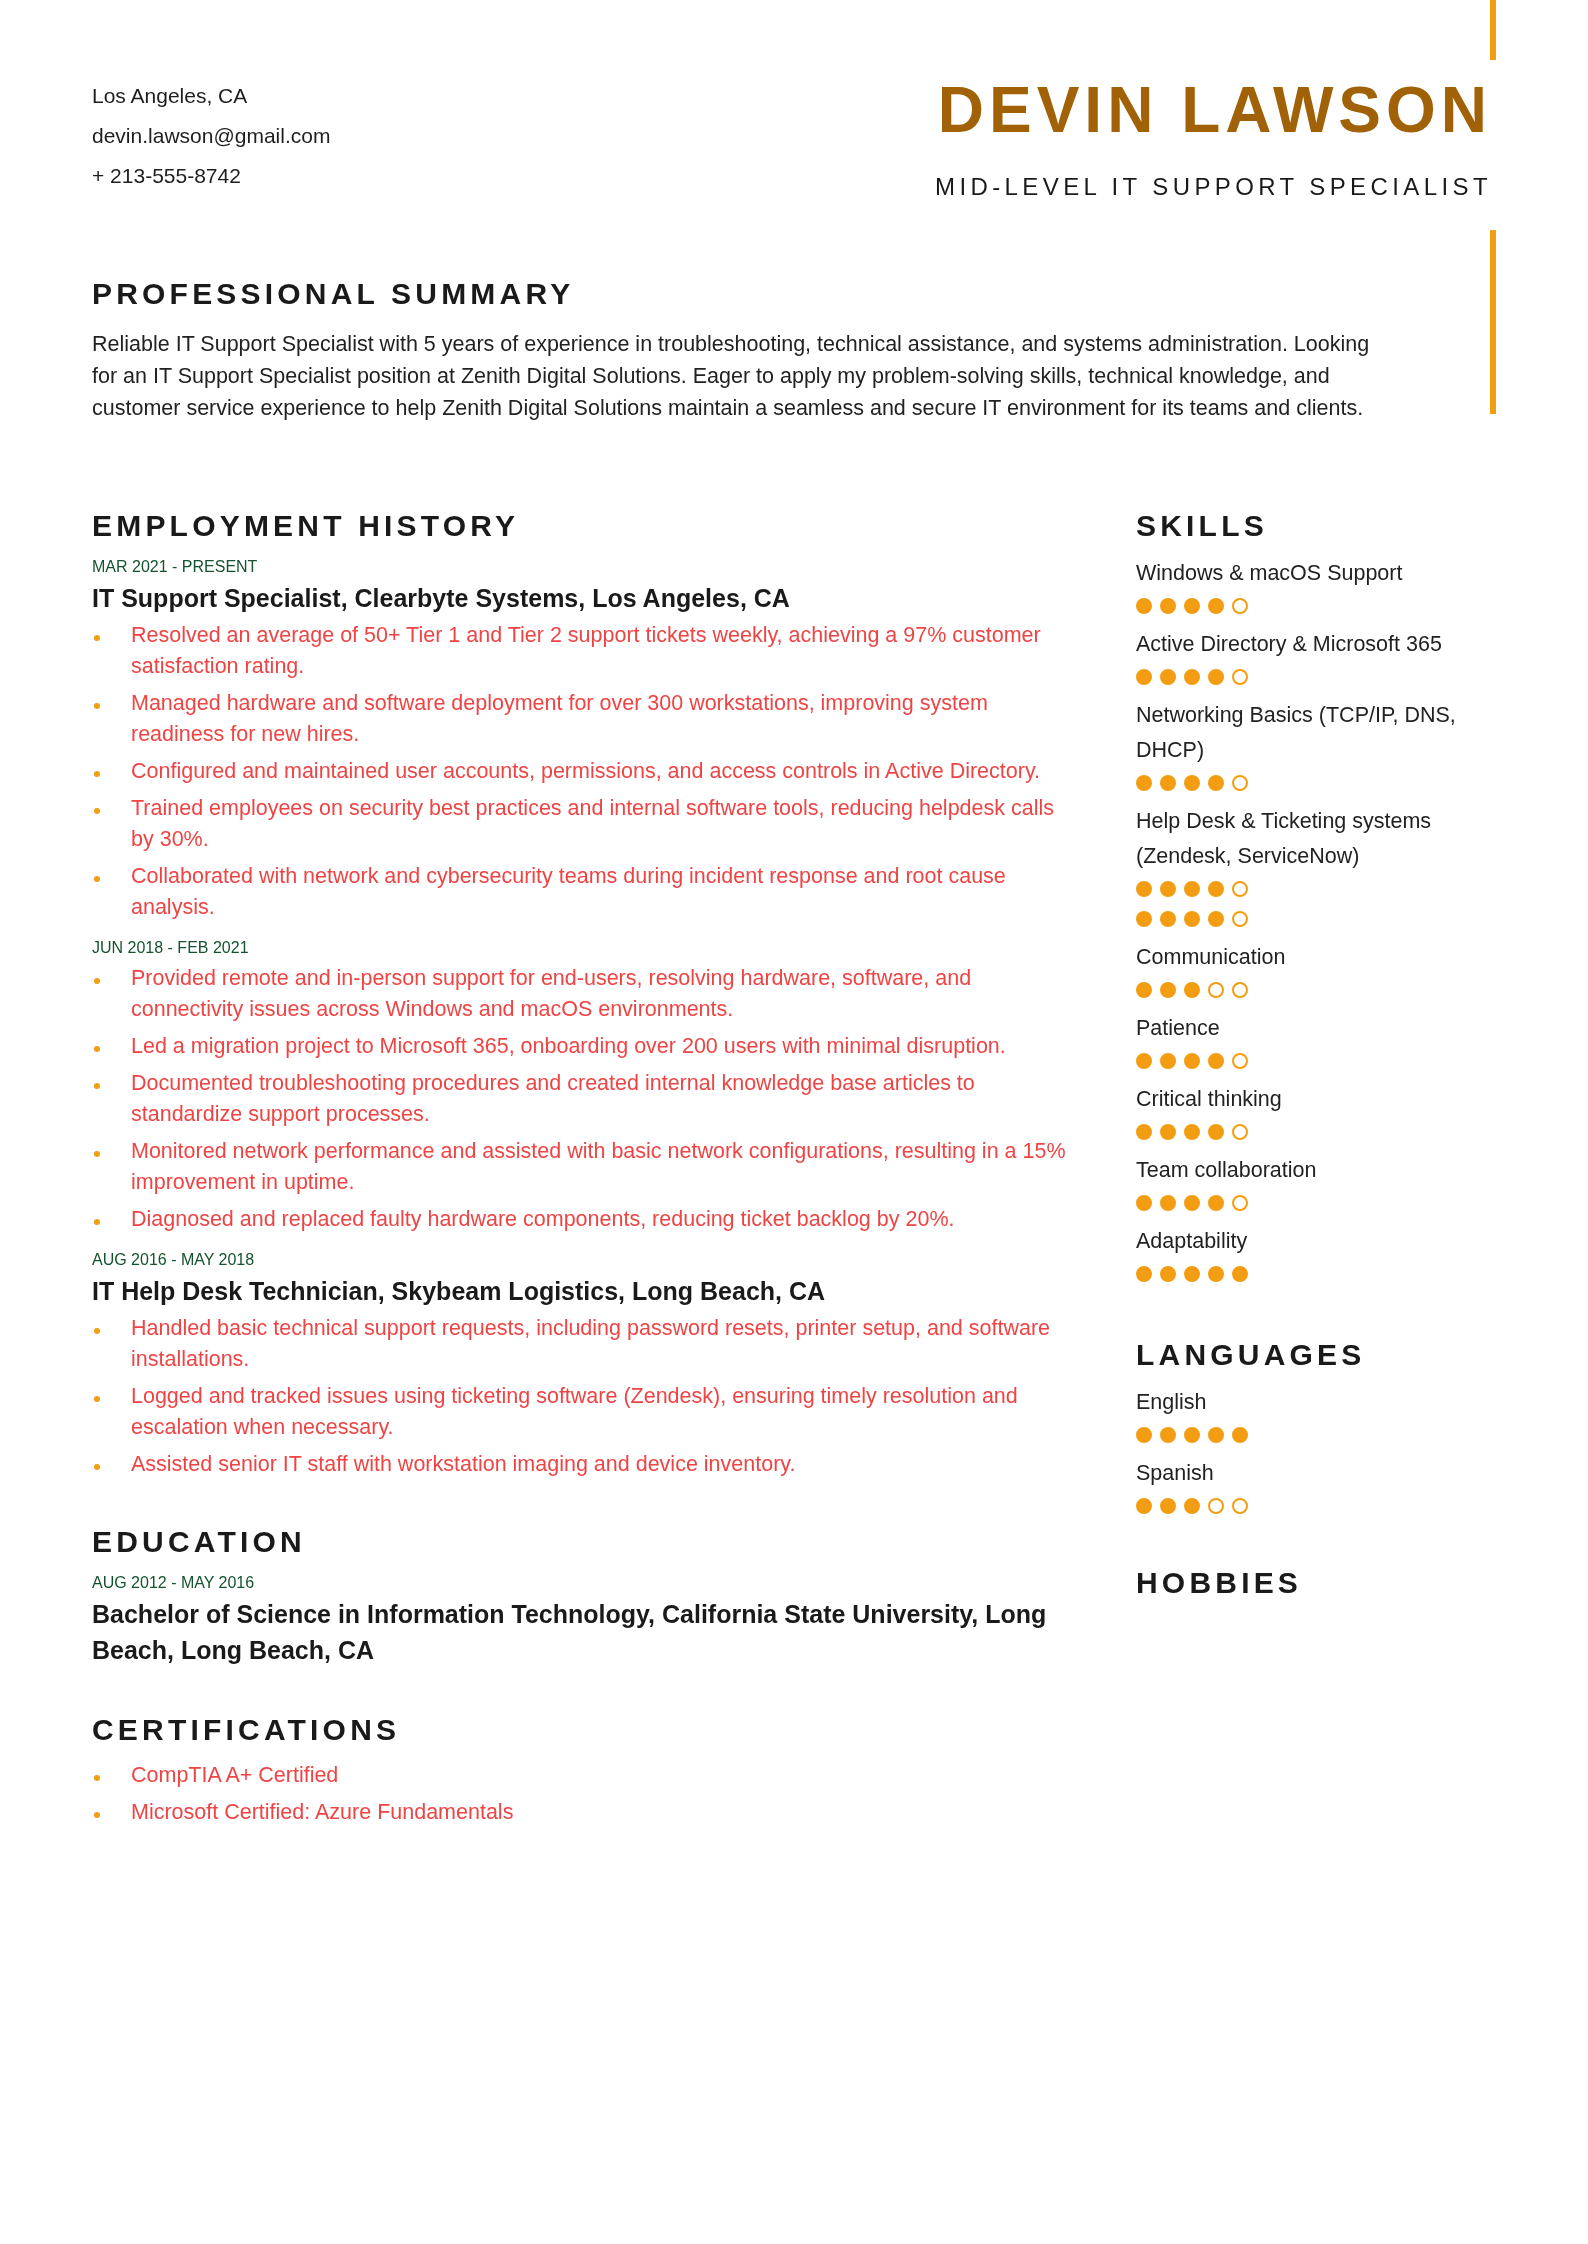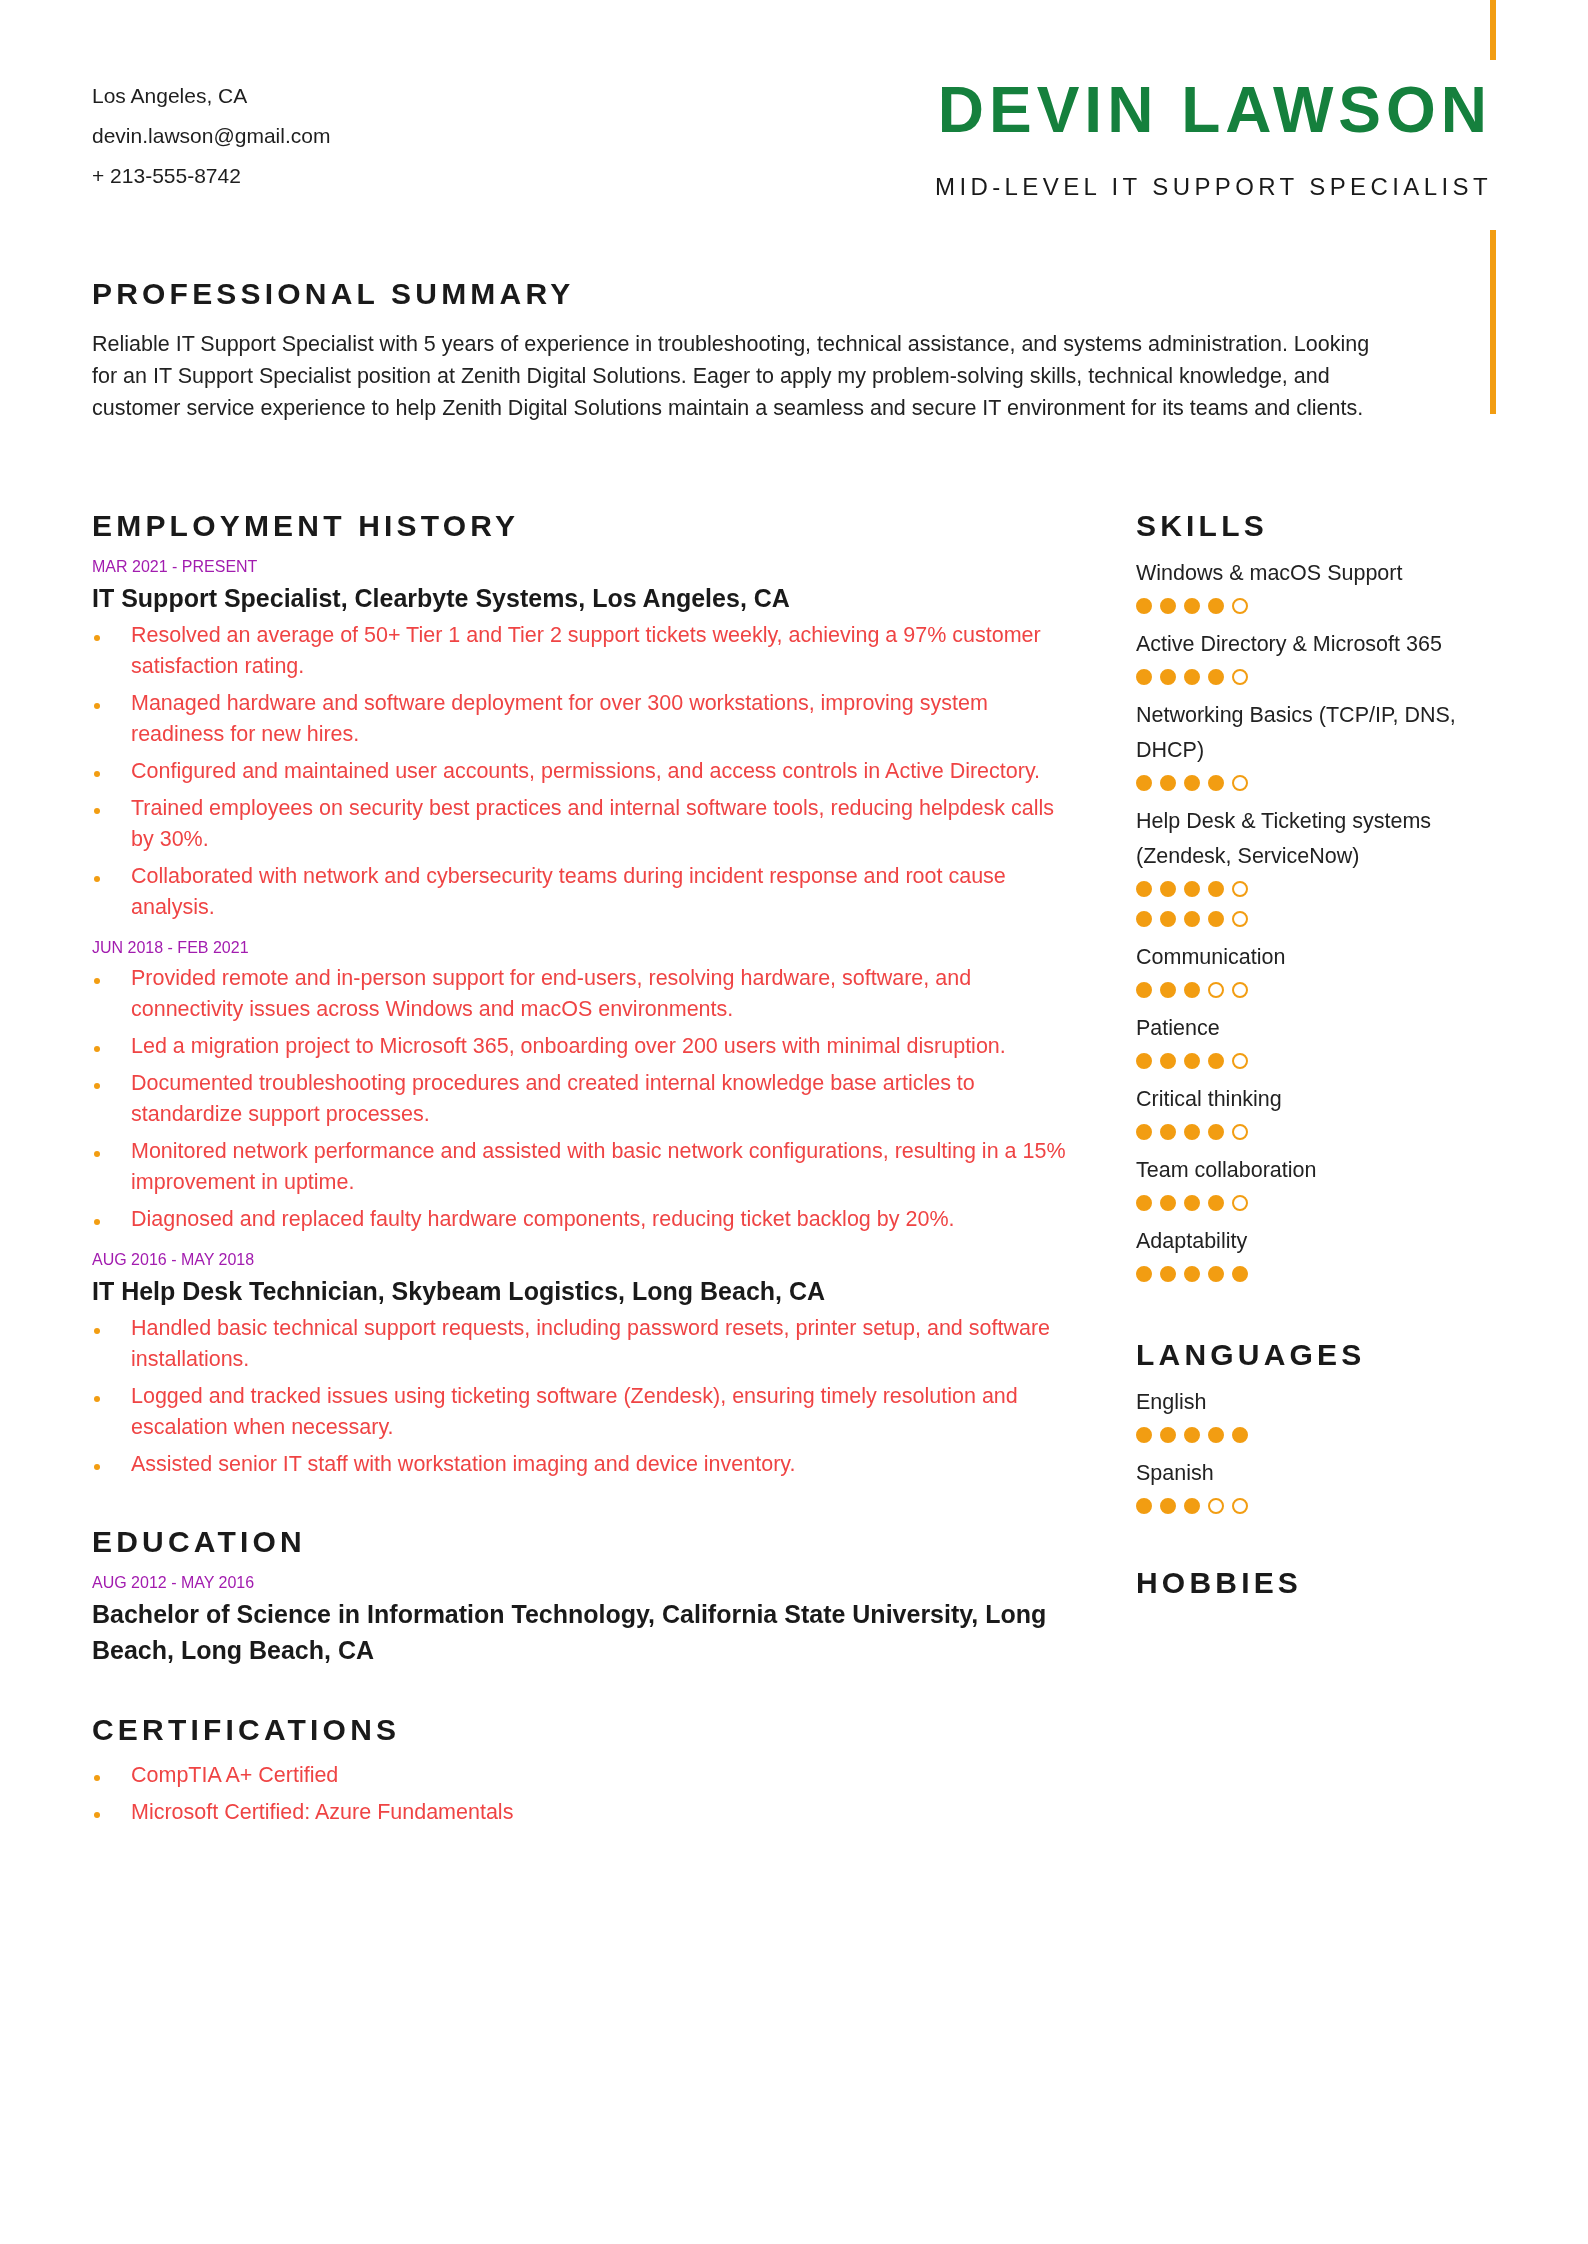--- a/index.html
+++ b/index.html
@@ -6,34 +6,34 @@
   html, body { width: 1588px; height: 2244px; background: #ffffff; }
   body { position: relative; font-family: "Liberation Sans", "DejaVu Sans", sans-serif; color: #1c1c1c; overflow: hidden; }
 
   .accent-bar { position: absolute; left: 1490px; width: 6px; background: #f29d12; }
   .bar-top { top: 0; height: 60px; }
   .bar-mid { top: 230px; height: 184px; }
 
   .contact { position: absolute; left: 92px; top: 76px; }
   .contact div { font-size: 21px; line-height: 40px; color: #1e1e1e; }
 
-  .name { position: absolute; right: 96px; top: 72px; font-size: 64px; font-weight: 700; letter-spacing: 5px; color: #15803d; line-height: 76px; white-space: nowrap; }
+  .name { position: absolute; right: 96px; top: 72px; font-size: 64px; font-weight: 700; letter-spacing: 5px; color: #a16207; line-height: 76px; white-space: nowrap; }
   .subtitle { position: absolute; right: 96px; top: 172px; font-size: 24px; letter-spacing: 4.4px; color: #1a1a1a; line-height: 30px; white-space: nowrap; }
 
   .heading { font-size: 30px; font-weight: 700; letter-spacing: 4.2px; color: #1a1a1a; line-height: 36px; white-space: nowrap; margin-top: 44px; }
 
   .summary { position: absolute; left: 92px; top: 232px; width: 1300px; }
   .summary p { margin-top: 16px; font-size: 21.5px; line-height: 32px; color: #222; width: 1290px; }
 
   .left-col { position: absolute; left: 92px; top: 464px; width: 980px; }
   .right-col { position: absolute; left: 1136px; top: 464px; width: 380px; }
 
   .job { margin-top: 18px; }
   .job:first-of-type { margin-top: 12px; }
-  .date { font-size: 16px; color: #a21caf; line-height: 22px; text-transform: uppercase; }
+  .date { font-size: 16px; color: #14532d; line-height: 22px; text-transform: uppercase; }
   .job-title { font-size: 25px; font-weight: 700; line-height: 36px; color: #1a1a1a; margin-top: 2px; }
   ul.bullets { list-style: none; margin-top: 4px; }
   ul.bullets li { position: relative; padding-left: 39px; font-size: 21.5px; line-height: 31px; color: #ef4444; margin-bottom: 6px; }
   ul.bullets li::before { content: ""; position: absolute; left: 2px; top: 15px; width: 6px; height: 6px; border-radius: 50%; background: #f29d12; }
 
   .section { margin-top: 40px; }
   .edu-title { font-size: 25px; font-weight: 700; line-height: 36px; color: #1a1a1a; margin-top: 2px; width: 1000px; }
 
   .skill-label { font-size: 21.5px; line-height: 35px; color: #222; margin-top: 6px; }
   .skill-label:first-child { margin-top: 0; }

